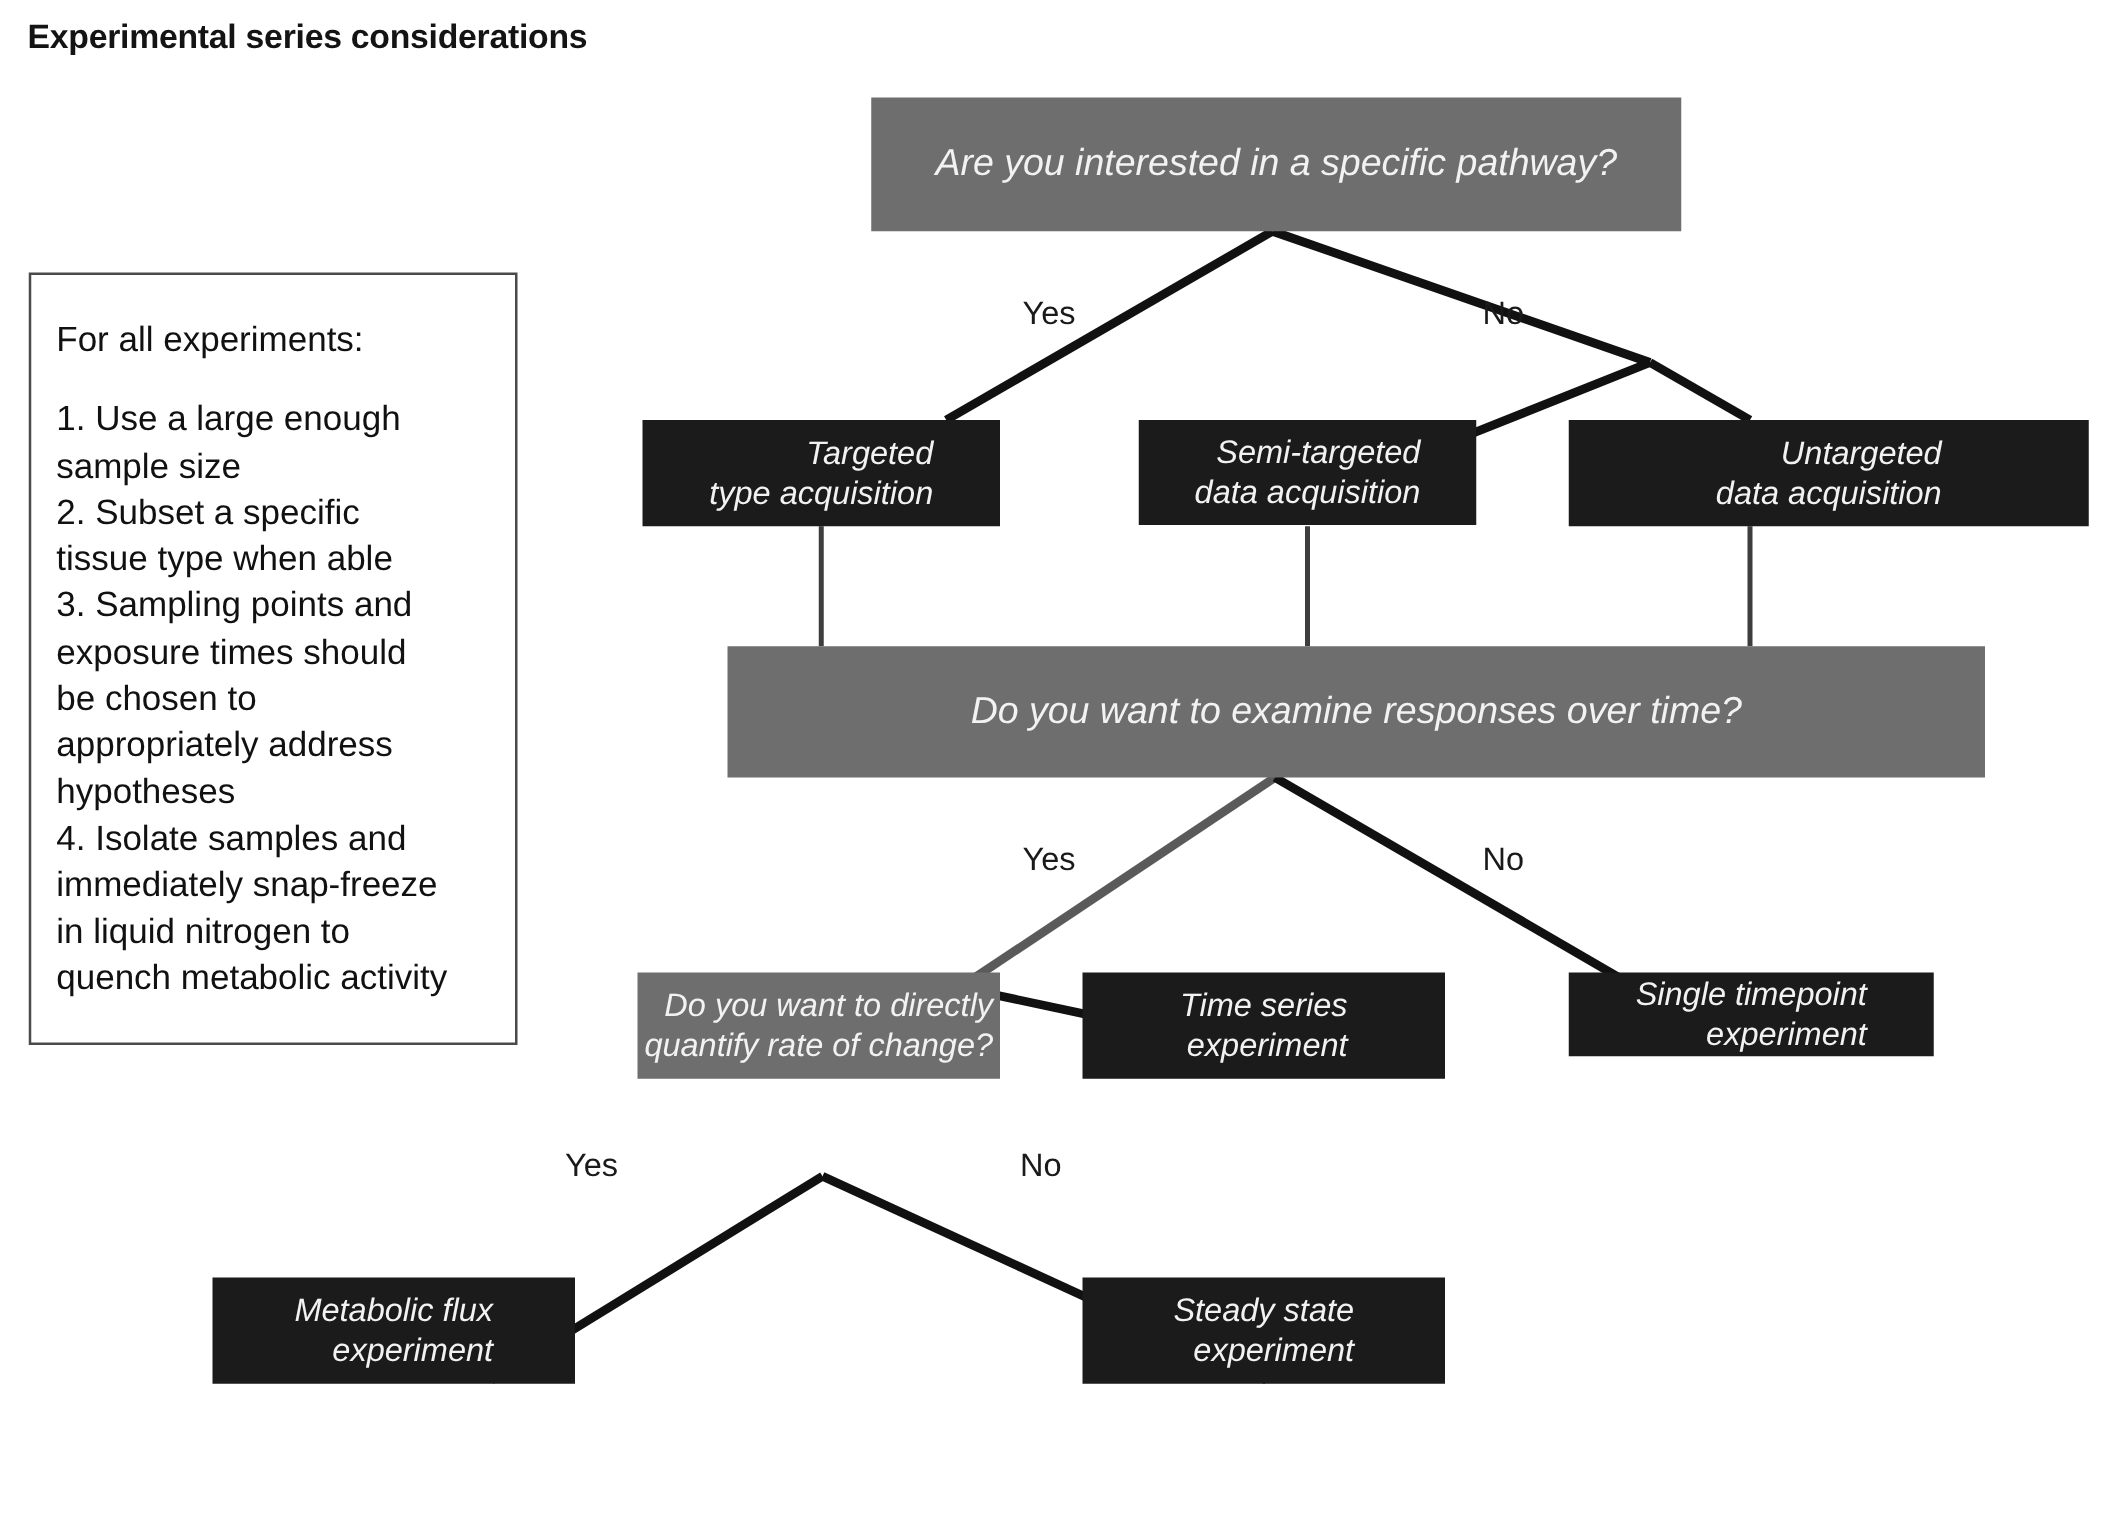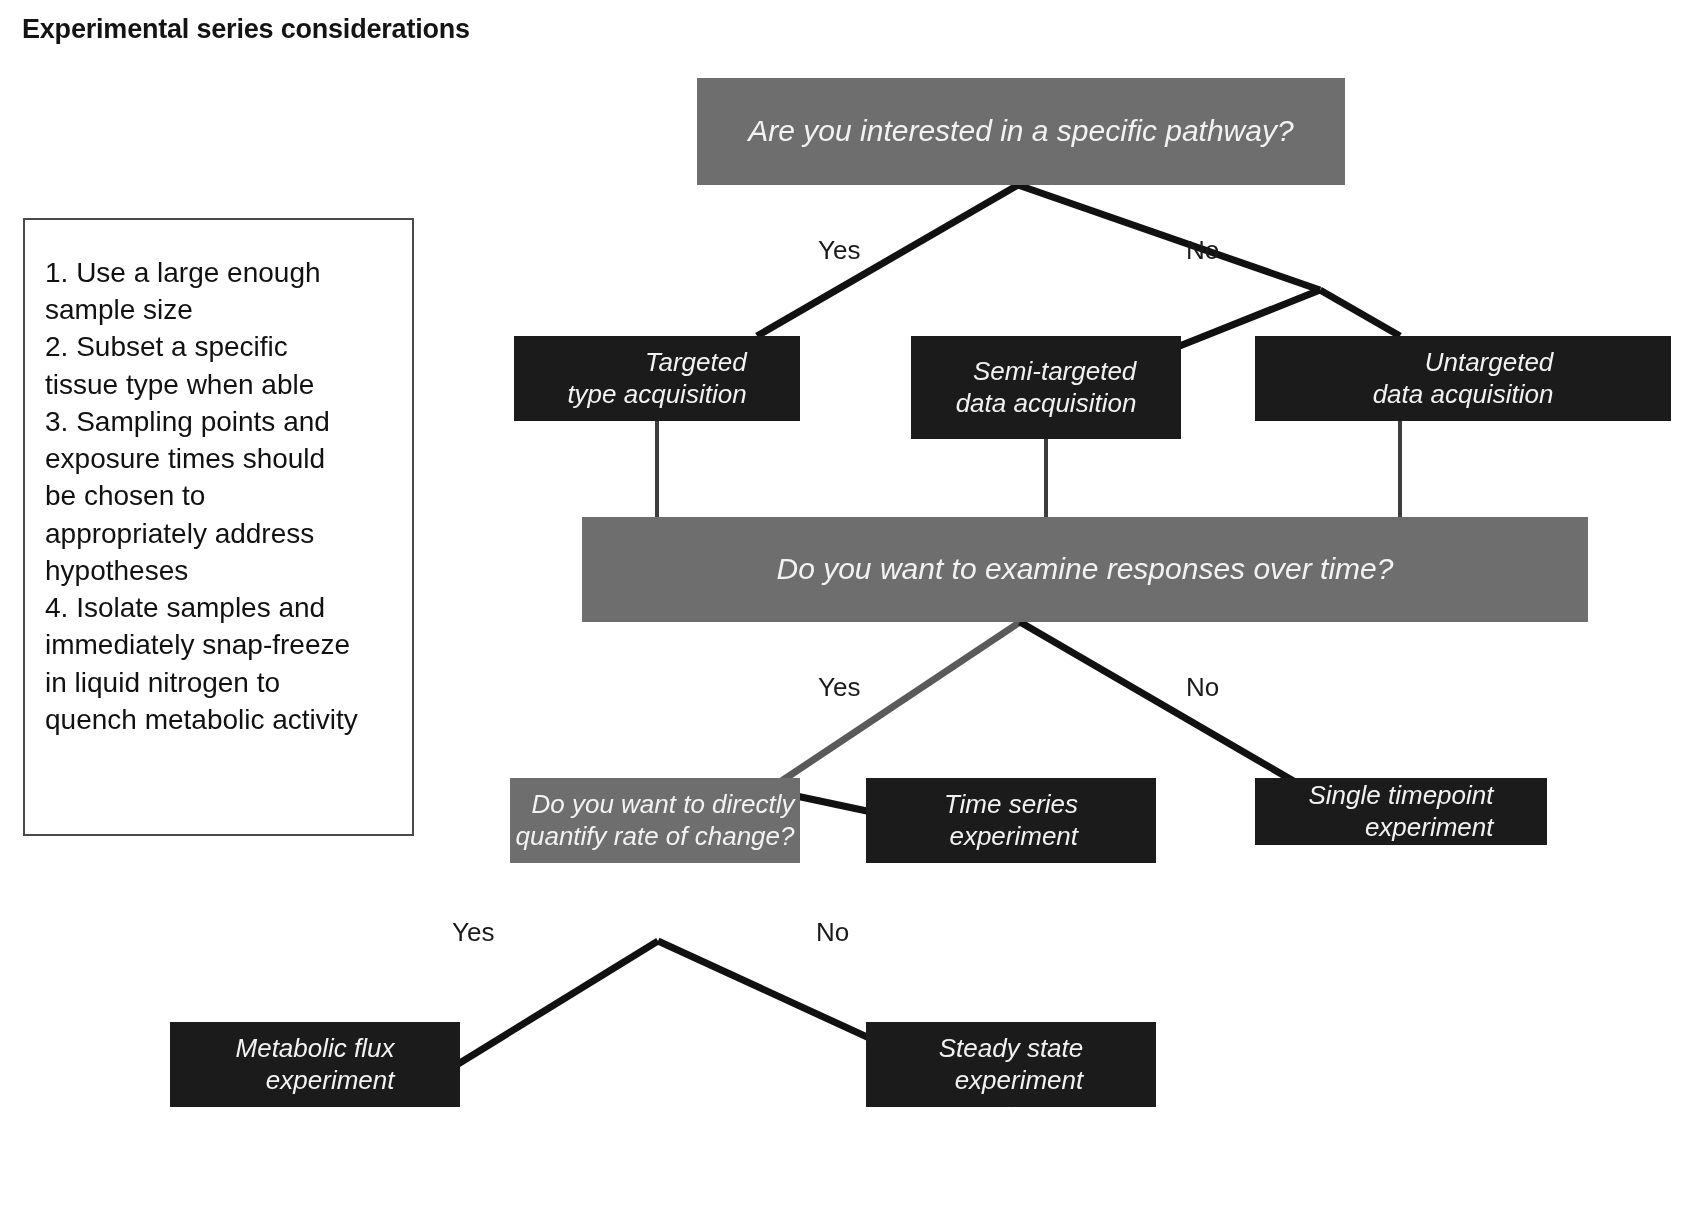--- a/index.html
+++ b/index.html
@@ -89,20 +89,21 @@
     white-space: nowrap;
   }
 </style>
 </head>
 <body>
 
 <div id="page-title">Experimental series considerations</div>
 
 <div id="notes-panel">
   <div id="notes-inner">
+    <div class="notes-head">For all experiments:</div>
     <div class="notes-list">1. Use a large enough
 sample size
 2. Subset a specific
 tissue type when able
 3. Sampling points and
 exposure times should
 be chosen to
 appropriately address
 hypotheses
 4. Isolate samples and
@@ -130,21 +131,21 @@
 
   <path d="M 658 941 L 393 1104" stroke="#111111" stroke-width="7" fill="none"></path>
   <path d="M 658 941 L 1013 1104" stroke="#111111" stroke-width="7" fill="none"></path>
 </svg>
 
 <div class="node-box node-decision node-big" style="left:697px; top:78px; width:648px; height:107px;">Are you interested in a specific pathway?</div>
 
 <div class="node-box node-terminal node-small" style="left:514px; top:336px; width:286px; height:85px;">Targeted
 type acquisition</div>
 
-<div class="node-box node-terminal node-small" style="left:911px; top:336px; width:270px; height:103px;">Semi-targeted
+<div class="node-box node-terminal node-small" style="left:911px; top:336px; width:270px; height:84px;">Semi-targeted
 data acquisition</div>
 
 <div class="node-box node-terminal node-small" style="left:1255px; top:336px; width:416px; height:85px;">Untargeted
 data acquisition</div>
 
 <div class="node-box node-decision node-big" style="left:582px; top:517px; width:1006px; height:105px;">Do you want to examine responses over time?</div>
 
 <div class="node-box node-decision node-small" style="left:510px; top:778px; width:290px; height:85px;">Do you want to directly
 quantify rate of change?</div>
 

